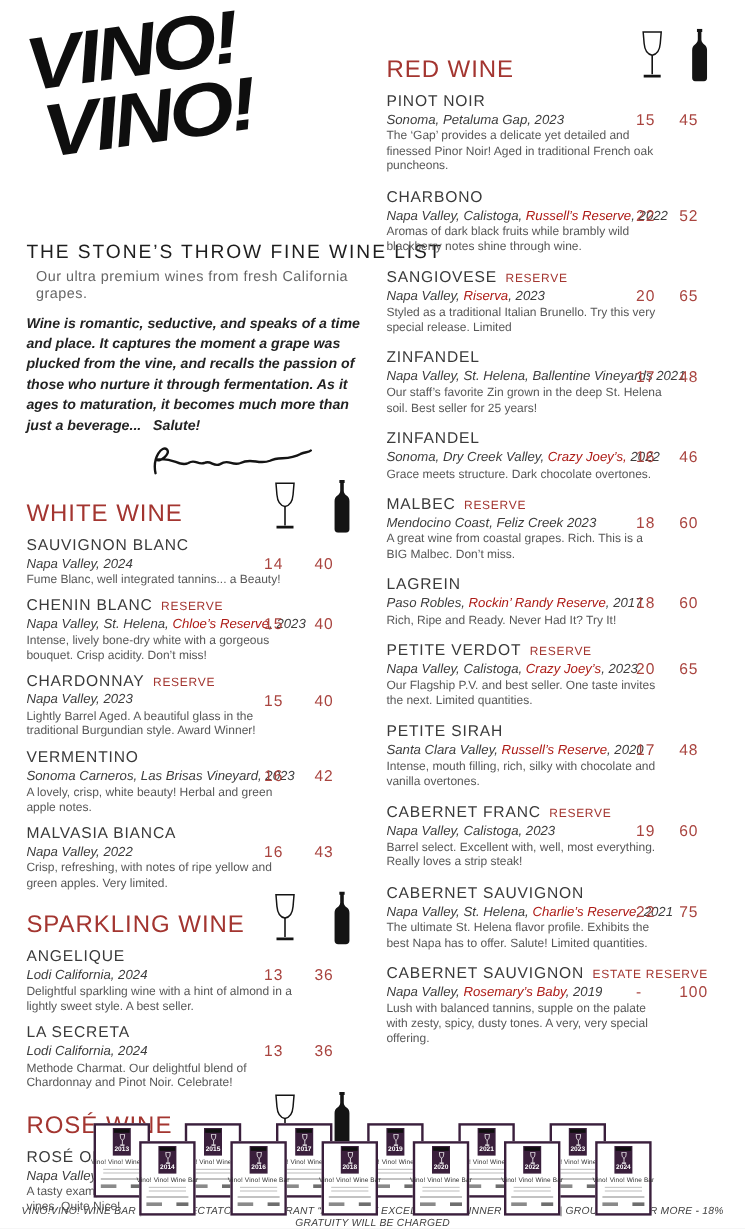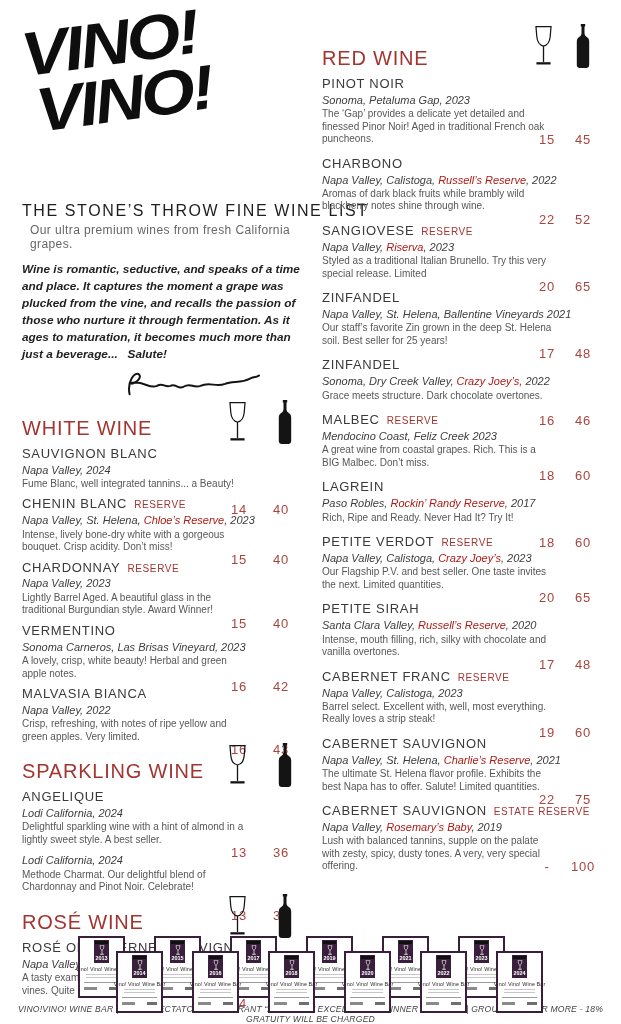--- a/index.html
+++ b/index.html
@@ -24,21 +24,21 @@
   .col-right .icons{right:4px;width:72px;bottom:2px;}
   .item{position:relative;margin-bottom:7px;}
   .col-right .item{margin-bottom:11px;}
   .name-row{font-size:13px;color:#3a3a3a;letter-spacing:.7px;line-height:1.15;}
   .reserve{font-size:10px;color:var(--accent);margin-left:7px;letter-spacing:.6px;}
   .origin{font-size:11px;font-style:italic;color:#3d3d3d;margin-top:1px;white-space:nowrap;line-height:1.3;}
   .origin .hl{color:#ad1a15;font-weight:400;}
   .desc{font-size:10px;color:#575757;line-height:1.25;margin-top:1px;max-width:232px;}
   .prices{position:absolute;right:0;top:15px;width:80px;display:flex;justify-content:space-between;}
   .col-right .prices{width:70px;right:2px;}
-  .price{width:38px;text-align:center;font-size:13px;color:#a9443f;letter-spacing:.8px;margin-top:40px;}
+  .price{width:38px;font-size:13px;color:#a9443f;letter-spacing:.8px;}
   .col-right .price{width:34px;}
   
   .awards{position:absolute;left:0;right:0;top:936px;display:flex;justify-content:center;align-items:flex-start;}
   .cert{width:47px;height:62px;background:#fff;border:2px solid #3a1f3c;box-sizing:border-box;
         display:flex;flex-direction:column;align-items:center;padding:2px 1px;position:relative;}
   .cert+.cert{margin-left:-9px;}
   .cert.high{z-index:1;}
   .cert.low{margin-top:15px;z-index:2;}
   .badge{width:15px;background:#3a1f3c;display:flex;flex-direction:column;align-items:center;padding:1px 0 1px 0;}
   .badge .pub{width:13px;height:3px;background:#101010;margin-bottom:1px;}
@@ -149,20 +149,21 @@
           <div class="item">
             <div class="name-row"><span>ANGELIQUE</span></div>
             <div class="origin"><span>Lodi California, 2024</span></div>
             <div class="desc">Delightful sparkling wine with a hint of almond in a lightly sweet style. A best seller.</div>
             <div class="prices">
               <span class="price">13</span>
               <span class="price">36</span>
             </div>
           </div>
           <div class="item">
+            <div class="name-row"><span>LA SECRETA</span></div>
             <div class="origin"><span>Lodi California, 2024</span></div>
             <div class="desc">Methode Charmat. Our delightful blend of Chardonnay and Pinot Noir. Celebrate!</div>
             <div class="prices">
               <span class="price">13</span>
               <span class="price">36</span>
             </div>
           </div>
         </div>
         <div class="section">
           <div class="sec-head">

